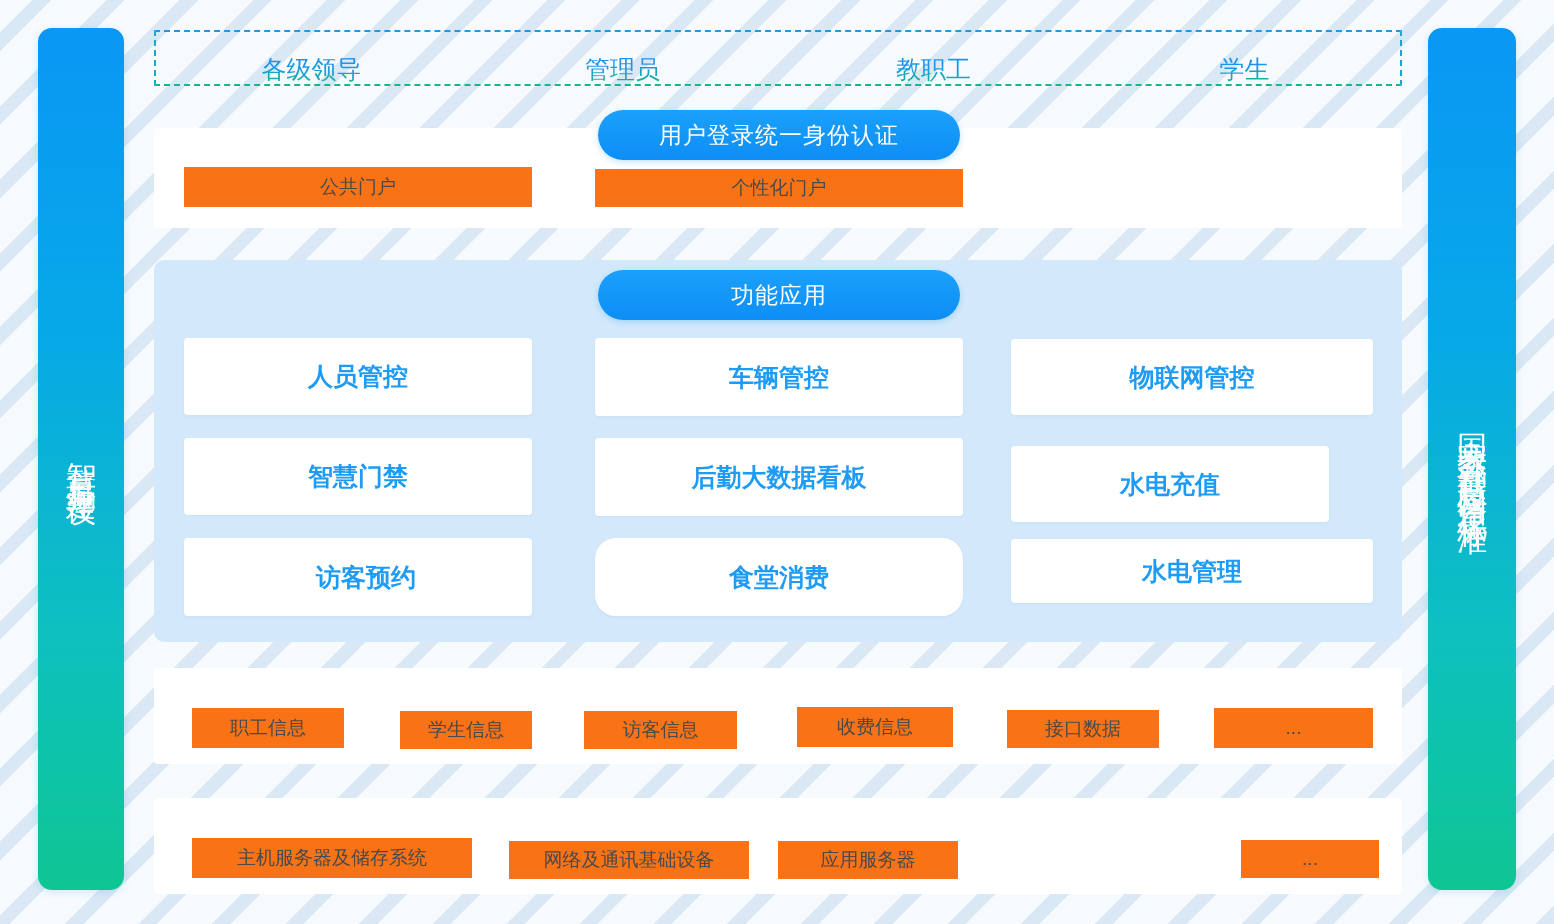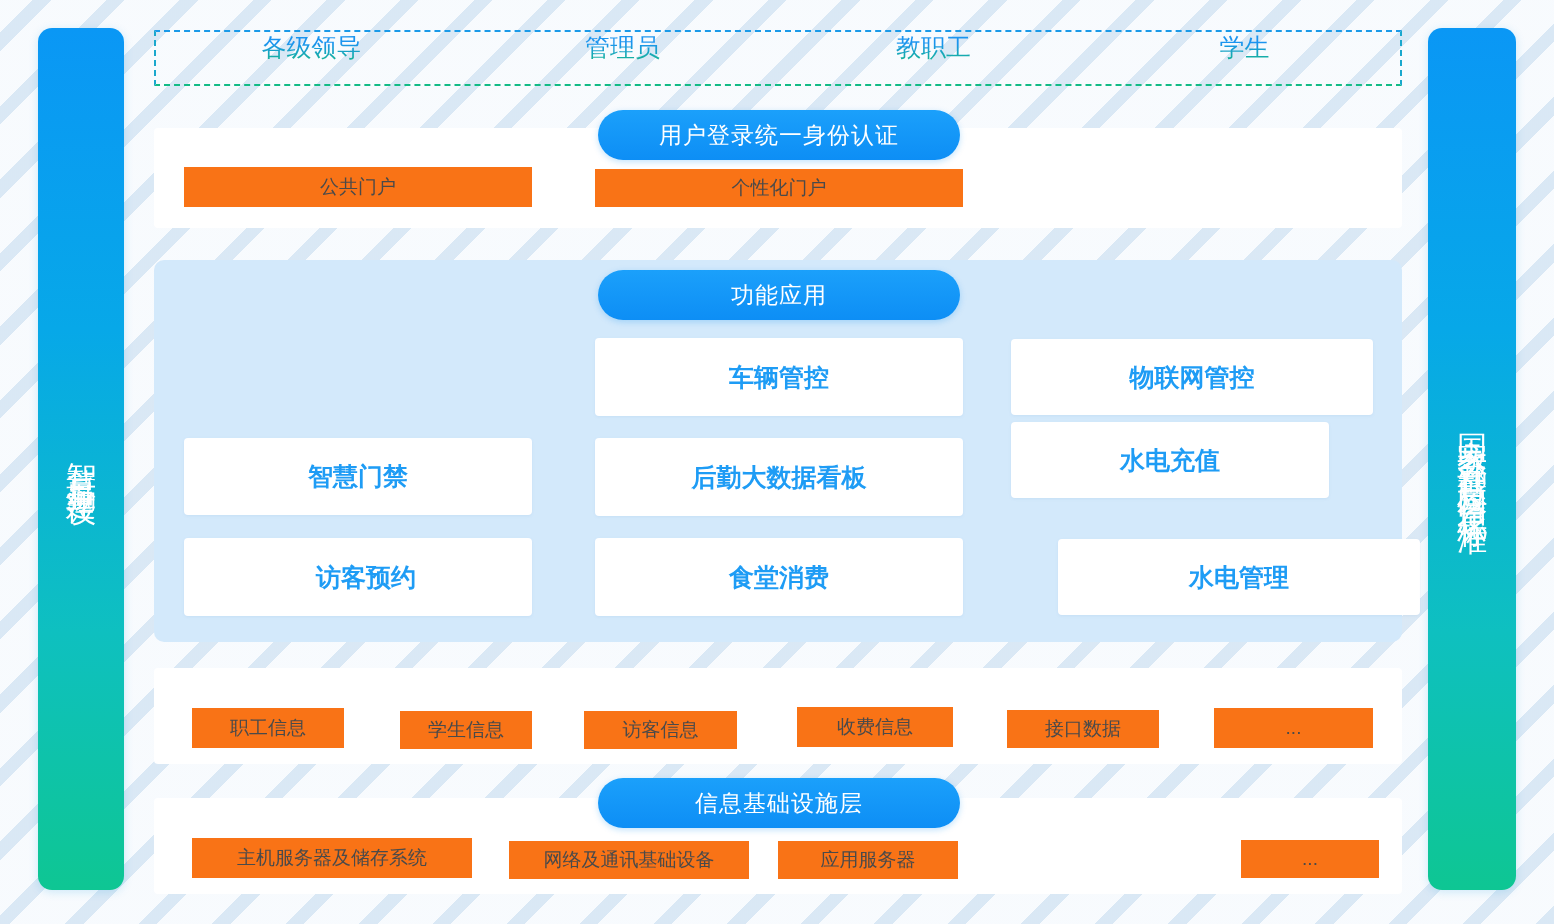--- a/index.html
+++ b/index.html
@@ -81,21 +81,21 @@
     left: 0px;
     top: 30px;
     width: 1248px;
     height: 56px;
     box-sizing: border-box;
     border: 2px dashed #12bb86;
     border-top-color: #1a9ae8;
     border-left-color: #1aa8cd;
     border-right-color: #1aa8cd;
     display: flex;
-    align-items: flex-start;
+    align-items: flex-end;
   }
   .user-cell {
     flex: 1 1 0;
     text-align: center;
     font-size: 25px;
     font-weight: 500;
     background-image: linear-gradient(180deg, #1b94ef 0%, #1b94ef 38%, #14b78e 100%);
     -webkit-background-clip: text;
     background-clip: text;
     color: transparent;
@@ -189,43 +189,43 @@
 
   <div class="pill" style="left:444px; top:110px; width:362px; height:50px;">用户登录统一身份认证</div>
 
   <div class="chip" style="left:30px; top:167px; width:348px; height:40px;">公共门户</div>
   <div class="chip" style="left:441px; top:169px; width:368px; height:38px;">个性化门户</div>
 
   <div class="panel panel-blue" style="left:0px; top:260px; width:1248px; height:382px;"></div>
 
   <div class="pill" style="left:444px; top:270px; width:362px; height:50px;">功能应用</div>
 
+  <div class="card" style="left:30px; top:338px; width:348px; height:77px;">人员管控</div>
   <div class="card" style="left:441px; top:338px; width:368px; height:78px;">车辆管控</div>
   <div class="card" style="left:857px; top:339px; width:362px; height:76px;">物联网管控</div>
 
   <div class="card" style="left:30px; top:438px; width:348px; height:77px;">智慧门禁</div>
   <div class="card" style="left:441px; top:438px; width:368px; height:78px;">后勤大数据看板</div>
-  <div class="card" style="left:857px; top:422px; width:318px; height:76px;">水电充值</div>
+  <div class="card" style="left:857px; top:446px; width:318px; height:76px;">水电充值</div>
 
   <div class="card" style="left:30px; top:538px; width:348px; height:78px;padding-left:16px;">访客预约</div>
-  <div class="card" style="left:441px; top:538px; width:368px; height:78px;">食堂消费</div>
-  <div class="card" style="left:904px; top:539px; width:362px; height:76px;">水电管理</div>
+  <div class="card" style="left:441px; top:538px; width:368px; height:78px;border-radius:21px;">食堂消费</div>
+  <div class="card" style="left:857px; top:539px; width:362px; height:64px;">水电管理</div>
 
   <div class="panel panel-white" style="left:0px; top:668px; width:1248px; height:96px;"></div>
 
 
   <div class="chip" style="left:38px; top:708px; width:152px; height:40px;">职工信息</div>
   <div class="chip" style="left:246px; top:711px; width:132px; height:38px;">学生信息</div>
   <div class="chip" style="left:430px; top:711px; width:153px; height:38px;">访客信息</div>
   <div class="chip" style="left:643px; top:707px; width:156px; height:40px;">收费信息</div>
   <div class="chip" style="left:853px; top:710px; width:152px; height:38px;">接口数据</div>
   <div class="chip" style="left:1060px; top:708px; width:159px; height:40px;">...</div>
 
   <div class="panel panel-white" style="left:0px; top:798px; width:1248px; height:96px;"></div>
 
-  <div class="pill" style="left:444px; top:778px; width:362px; height:50px;">信息基础设施层</div>
 
   <div class="chip" style="left:38px; top:838px; width:280px; height:40px;">主机服务器及储存系统</div>
   <div class="chip" style="left:355px; top:841px; width:240px; height:38px;">网络及通讯基础设备</div>
   <div class="chip" style="left:624px; top:841px; width:180px; height:38px;">应用服务器</div>
   <div class="chip" style="left:1087px; top:840px; width:138px; height:38px;">...</div>
 
 </div>
 
 </body></html>

